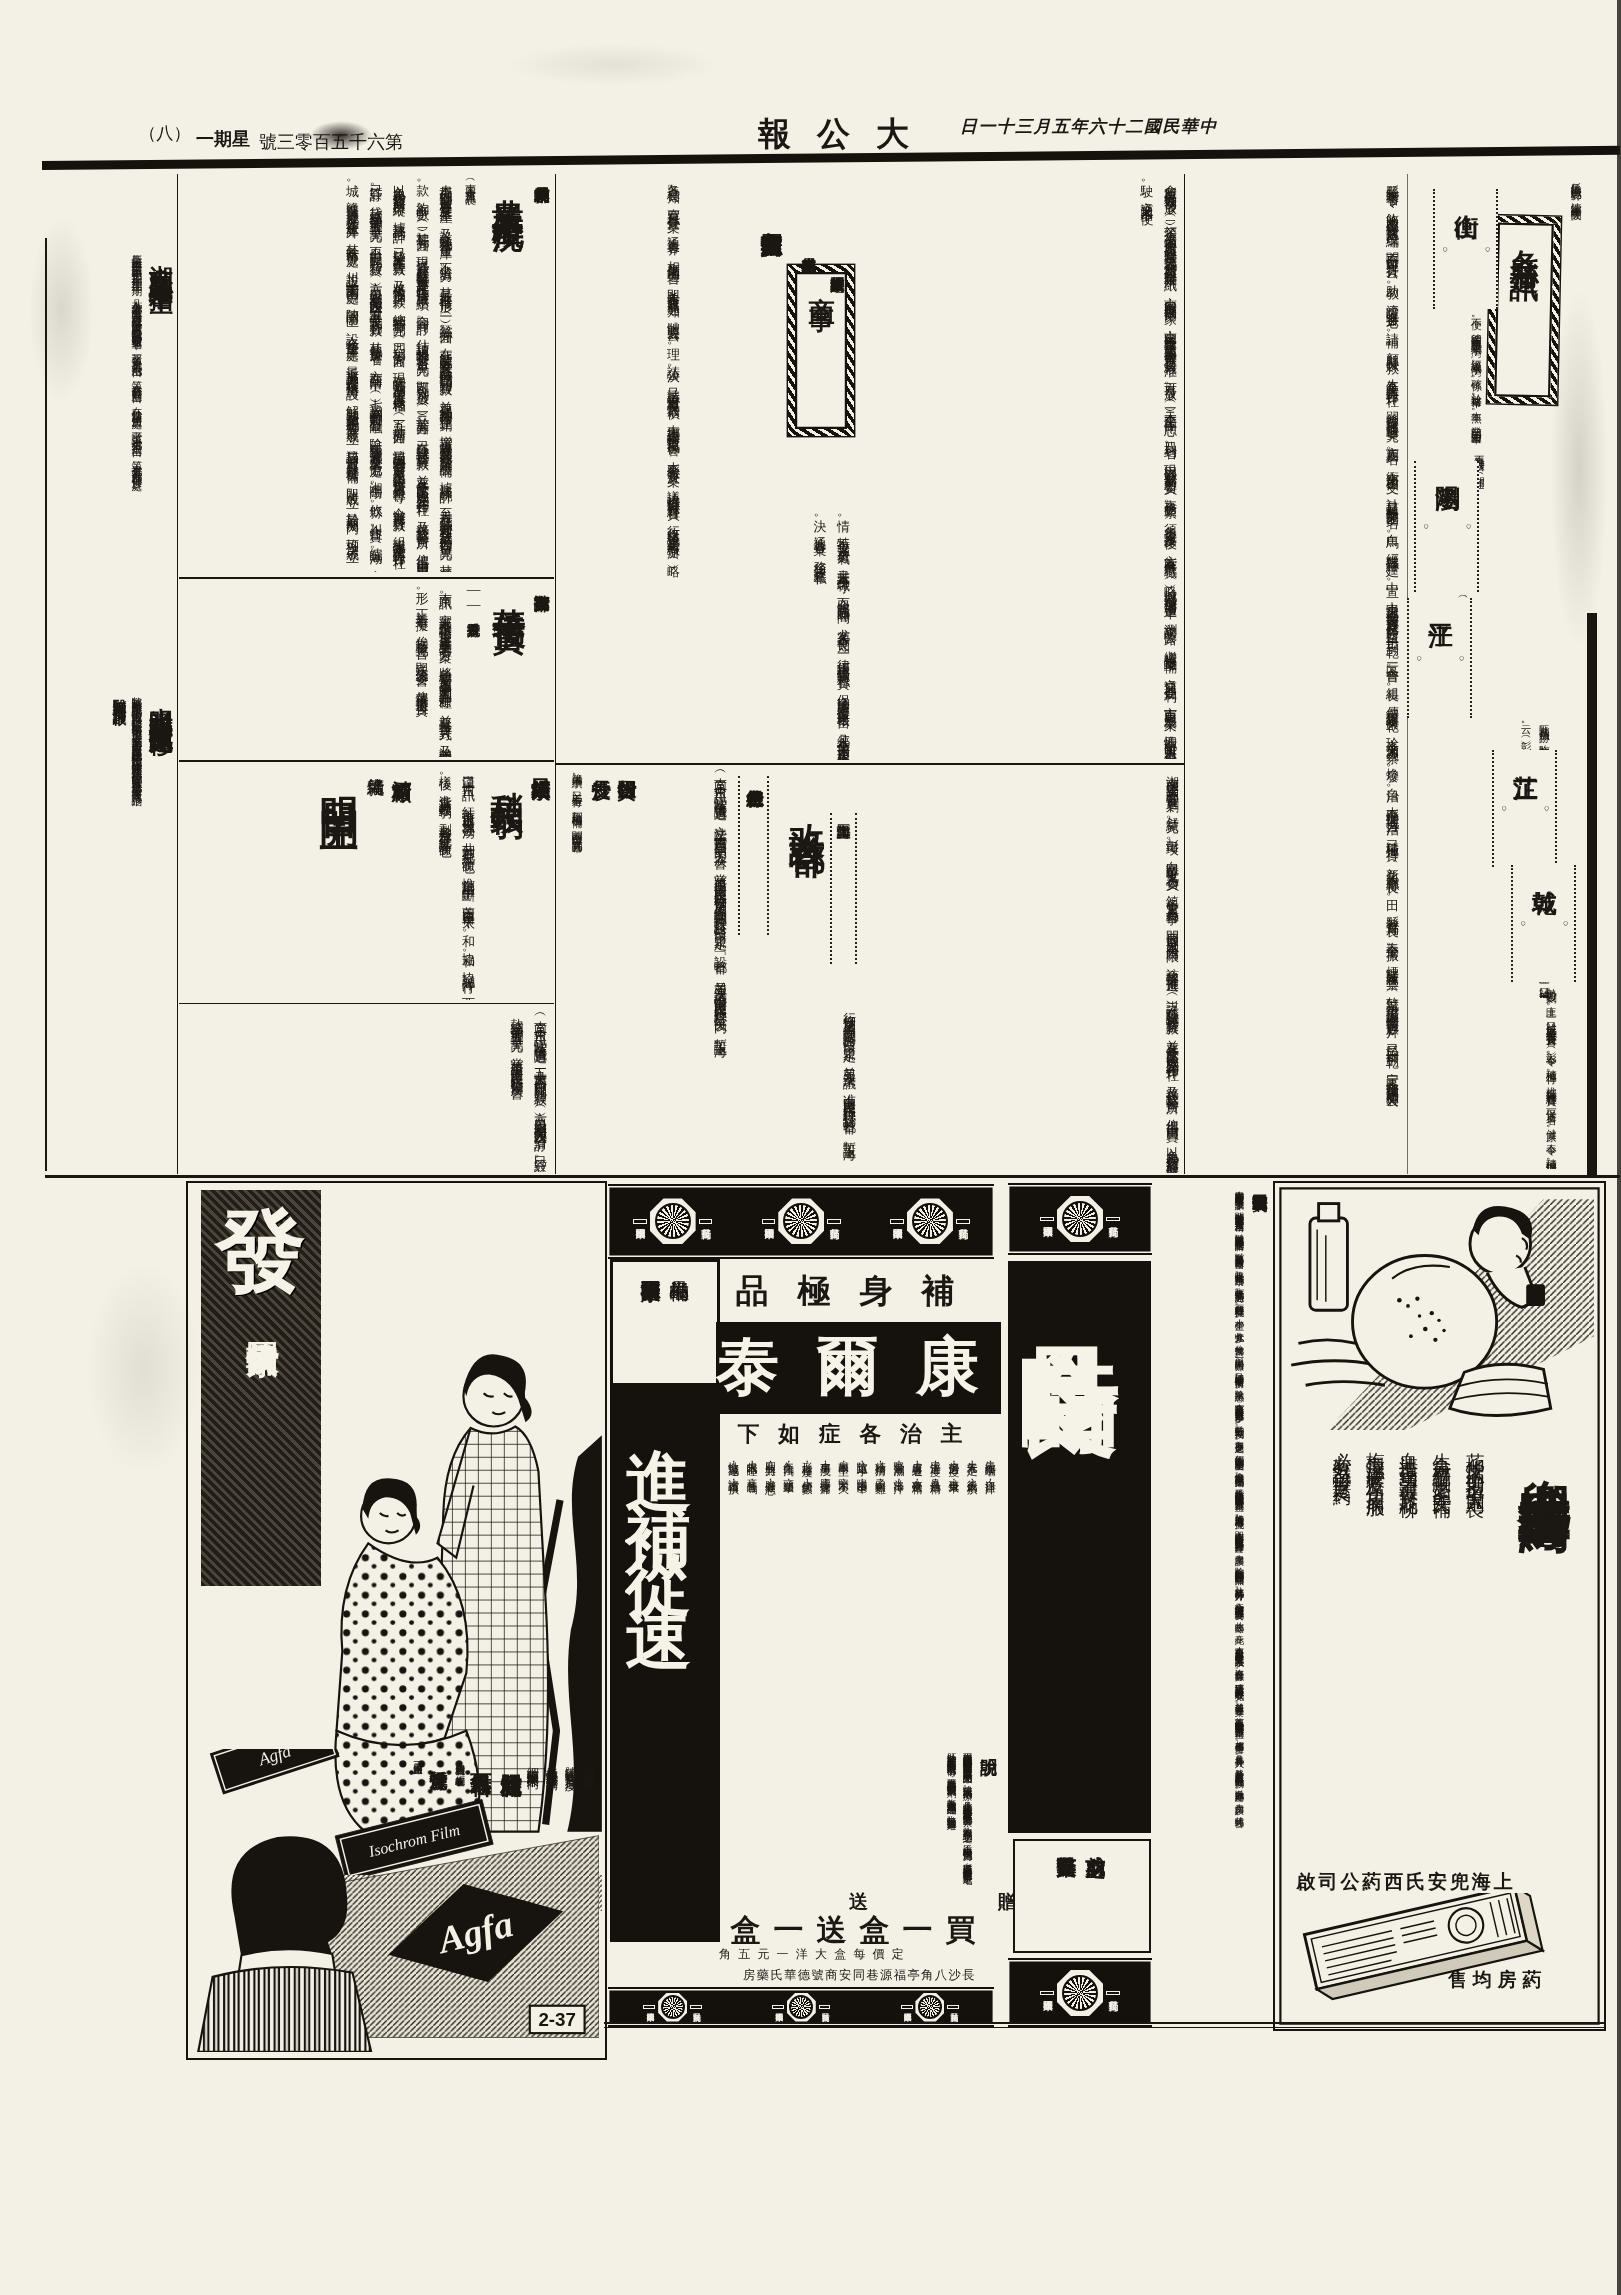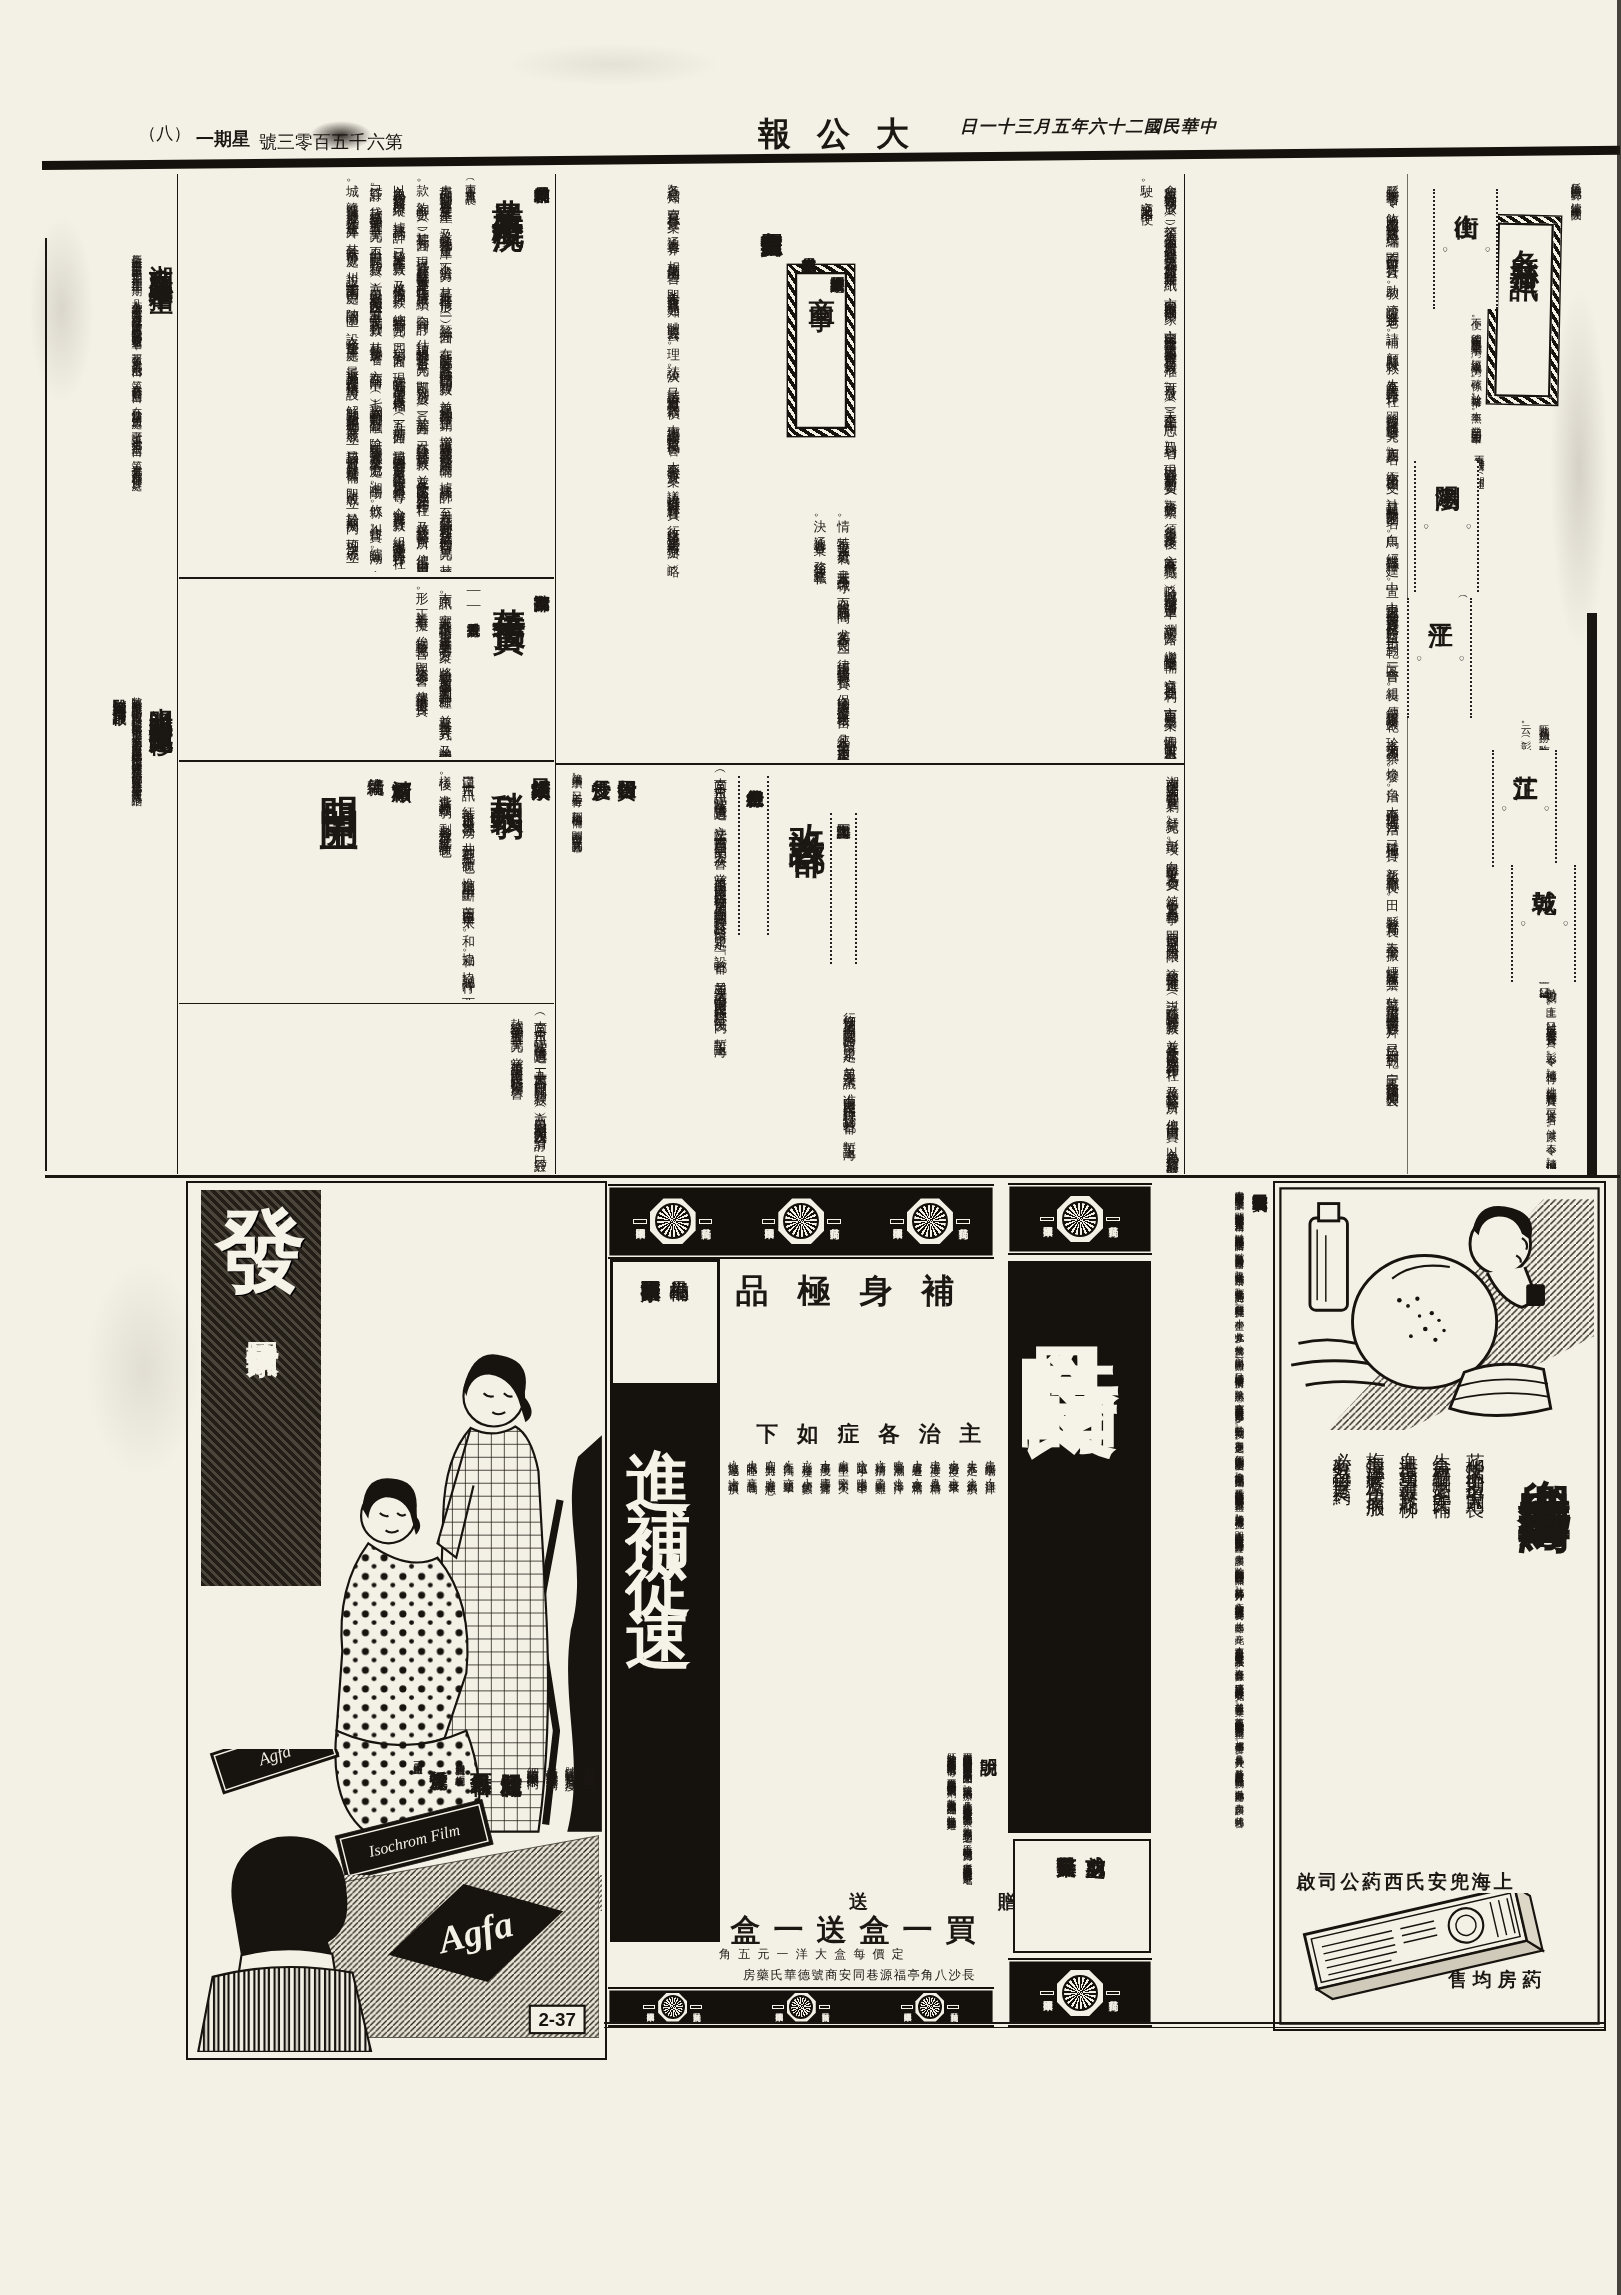--- a/index.html
+++ b/index.html
@@ -256,22 +256,23 @@
     <div class="abs blackbox" style="left:5.8px;top:78px;width:110px;height:683px;">
       <div style="background:#f3f0e6;color:#1b1713;margin:2.9px;padding:2.9px 1.4px;display:flex;justify-content:center;gap:5.8px;">
         <div class="v hl" style="font-size:20px;line-height:1.15;height:115px;">德國康爾泰</div>
         <div class="v" style="font-size:20px;line-height:1.15;height:115px;">為補中極品</div>
       </div>
       <div class="v" style="color:#f5f2e8;font-size:66px;font-weight:bold;letter-spacing:52px;margin:13px auto 0;height:533px;width:79px;font-family:'Liberation Sans','DejaVu Sans',sans-serif;">進補從速</div>
     </div>
 
     <div class="abs rev hl" style="left:115px;top:81px;width:281px;height:59px;font-size:33px;text-align:center;line-height:58px;letter-spacing:29px;">品極身補</div>
 
-
-    <div class="abs rev hl" style="left:115px;top:238px;width:281px;font-size:21.6px;text-align:right;letter-spacing:19px;">下如症各治主</div>
+    <div class="abs blackbox rev" style="left:112px;top:141px;width:285px;height:92px;font-size:63px;font-weight:bold;text-align:center;line-height:90px;letter-spacing:37px;">泰爾康</div>
+
+    <div class="abs rev hl" style="left:115px;top:238px;width:281px;font-size:21.6px;text-align:center;letter-spacing:19px;">下如症各治主</div>
     <div class="abs v" style="left:115px;top:272px;width:281px;height:288px;">
         <div class="v indcol" style="writing-mode: vertical-rl; text-orientation: upright; font-size: 10.8px; line-height: 1.7; letter-spacing: 1.4px;">氣虛痰喘，自汗盜汗，</div>
         <div class="v indcol" style="writing-mode: vertical-rl; text-orientation: upright; font-size: 10.8px; line-height: 1.7; letter-spacing: 1.4px;">先天不足，後天虧損，</div>
         <div class="v indcol" style="writing-mode: vertical-rl; text-orientation: upright; font-size: 10.8px; line-height: 1.7; letter-spacing: 1.4px;">房勞過度，破身太早，</div>
         <div class="v indcol" style="writing-mode: vertical-rl; text-orientation: upright; font-size: 10.8px; line-height: 1.7; letter-spacing: 1.4px;">手淫過度，見色滑精，</div>
         <div class="v indcol" style="writing-mode: vertical-rl; text-orientation: upright; font-size: 10.8px; line-height: 1.7; letter-spacing: 1.4px;">皮膚衰退，夜夢遺精，</div>
         <div class="v indcol" style="writing-mode: vertical-rl; text-orientation: upright; font-size: 10.8px; line-height: 1.7; letter-spacing: 1.4px;">腎囊潮濕，常出冷汗，</div>
         <div class="v indcol" style="writing-mode: vertical-rl; text-orientation: upright; font-size: 10.8px; line-height: 1.7; letter-spacing: 1.4px;">精冷精清，子嗣艱難，</div>
         <div class="v indcol" style="writing-mode: vertical-rl; text-orientation: upright; font-size: 10.8px; line-height: 1.7; letter-spacing: 1.4px;">陰莖短小，陽痿不舉，</div>
         <div class="v indcol" style="writing-mode: vertical-rl; text-orientation: upright; font-size: 10.8px; line-height: 1.7; letter-spacing: 1.4px;">舉而不堅，堅而不久，</div>

